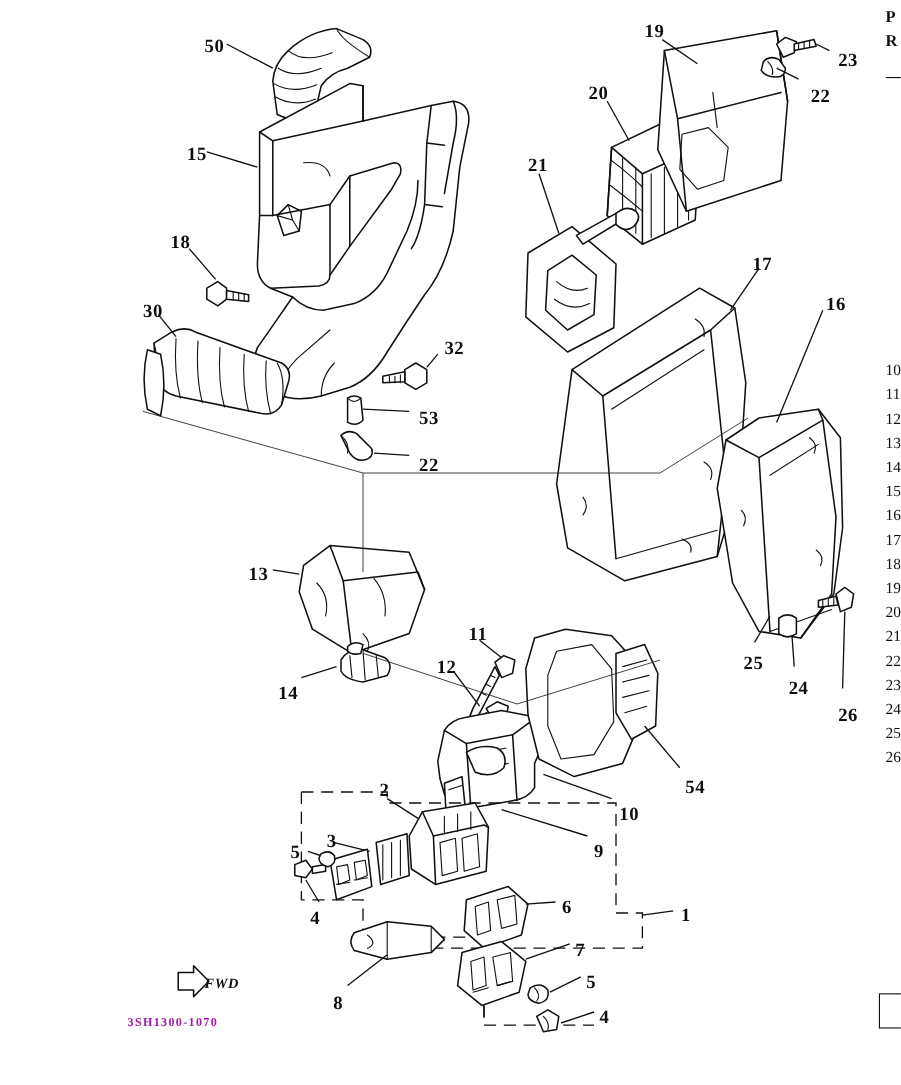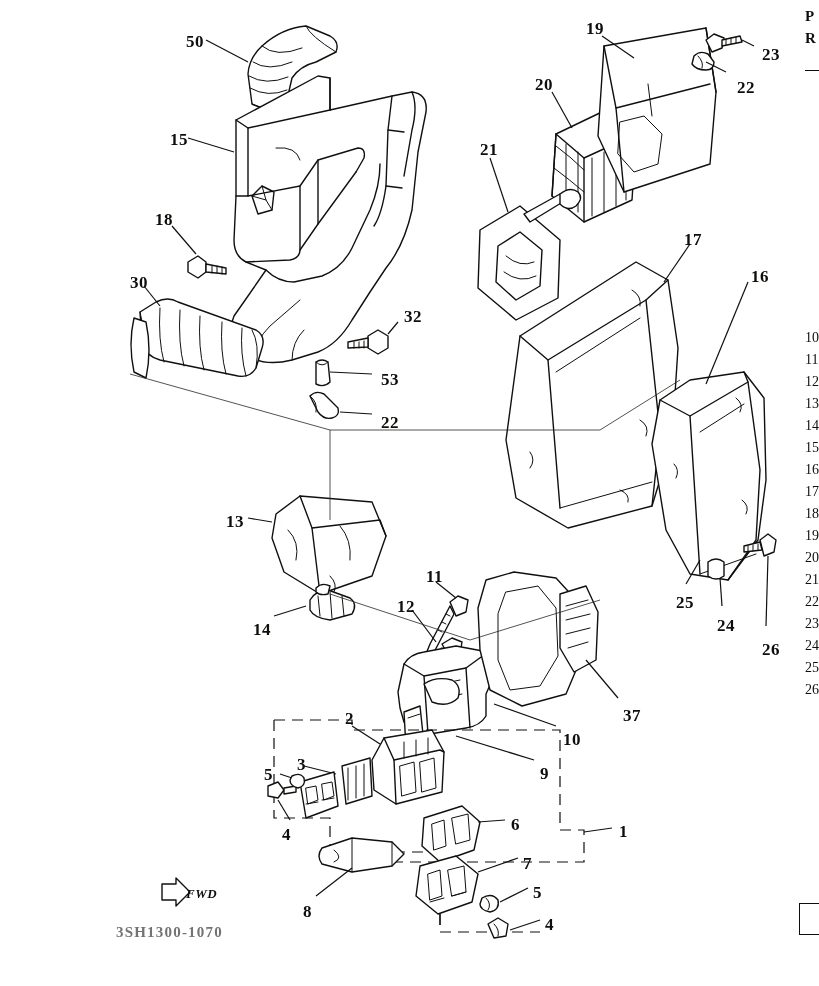--- a/index.html
+++ b/index.html
@@ -40,24 +40,24 @@
     color: #100e0c;
     letter-spacing: 0.5px;
     white-space: nowrap;
     line-height: 1;
   }
   .partcode {
     position: absolute;
     left: 116px;
     top: 924px;
     font-family: "Liberation Serif", serif;
-    font-size: 15px;
+    font-size: 11px;
     font-weight: 700;
     letter-spacing: 1.2px;
-    color: #737373;
+    color: #a21caf;
     text-align: right;
   }
   .fwd-label {
     position: absolute;
     left: 186px;
     top: 886px;
     font-family: "Liberation Serif", serif;
     font-size: 13px;
     font-weight: 700;
     font-style: italic;
@@ -414,21 +414,21 @@
   <div class="callout" style="left:404px; top:308px;">32</div>
   <div class="callout" style="left:381px; top:371px;">53</div>
   <div class="callout" style="left:381px; top:414px;">22</div>
   <div class="callout" style="left:226px; top:513px;">13</div>
   <div class="callout" style="left:426px; top:568px;">11</div>
   <div class="callout" style="left:762px; top:641px;">26</div>
   <div class="callout" style="left:676px; top:594px;">25</div>
   <div class="callout" style="left:717px; top:617px;">24</div>
   <div class="callout" style="left:253px; top:621px;">14</div>
   <div class="callout" style="left:397px; top:598px;">12</div>
-  <div class="callout" style="left:623px; top:707px;">37</div>
+  <div class="callout" style="left:623px; top:707px;">54</div>
   <div class="callout" style="left:563px; top:731px;">10</div>
   <div class="callout" style="left:540px; top:765px;">9</div>
   <div class="callout" style="left:345px; top:710px;">2</div>
   <div class="callout" style="left:297px; top:756px;">3</div>
   <div class="callout" style="left:264px; top:766px;">5</div>
   <div class="callout" style="left:282px; top:826px;">4</div>
   <div class="callout" style="left:303px; top:903px;">8</div>
   <div class="callout" style="left:511px; top:816px;">6</div>
   <div class="callout" style="left:523px; top:855px;">7</div>
   <div class="callout" style="left:533px; top:884px;">5</div>

